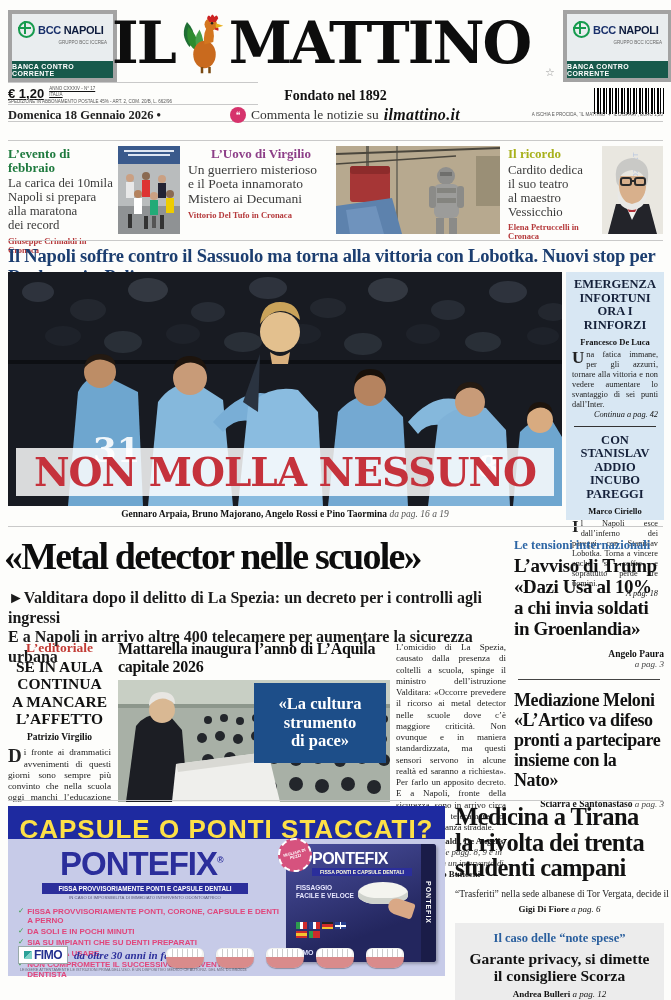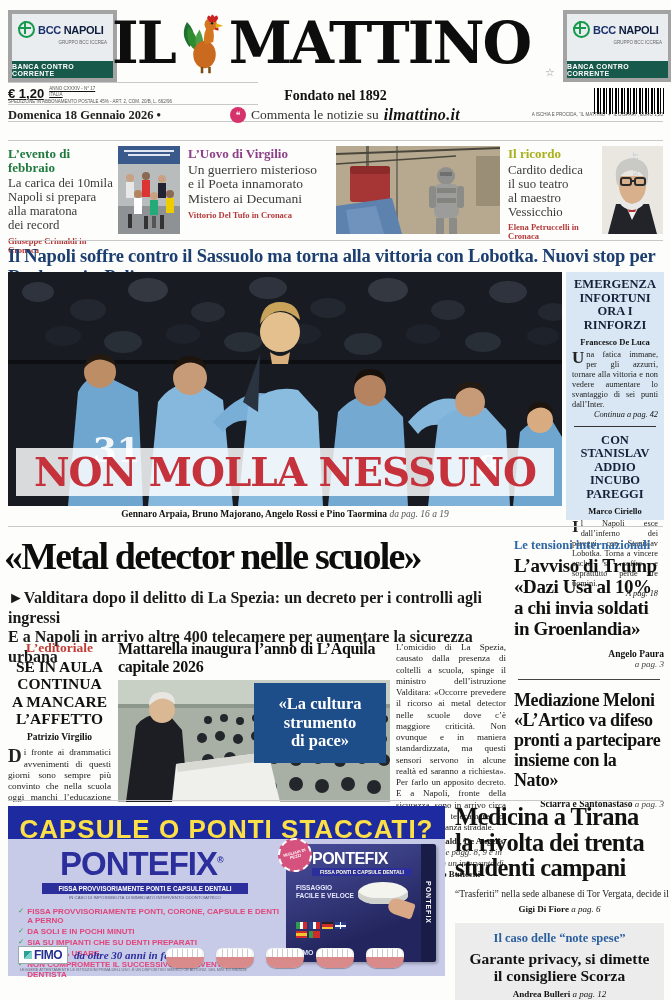--- a/index.html
+++ b/index.html
@@ -269,21 +269,21 @@
           <rect x="48" y="52" width="8" height="15" fill="#ec0"></rect>
         <rect x="10" y="68" width="4" height="14" fill="#333"></rect>
           <rect x="26" y="70" width="4" height="13" fill="#333"></rect>
         <rect x="42" y="69" width="4" height="14" fill="#333"></rect>
           <rect x="34" y="70" width="4" height="12" fill="#555"></rect>
       </g>
     </svg>
   </div>
 
   <div class="abs" style="left:188px;top:147px;width:146px;">
-    <div class="kicker" style="color:#8d3f88;">L’Uovo di Virgilio</div>
+    <div class="kicker" style="color:#8d3f88;text-align:center;">L’Uovo di Virgilio</div>
     <div class="strip-title pre" style="font-size:13.5px;">Un guerriero misterioso
 e il Poeta innamorato
 Mistero ai Decumani</div>
     <div class="byline-red">Vittorio Del Tufo in Cronaca</div>
   </div>
 
   <div class="thumb" style="left:336px;width:164px;">
     <svg width="164" height="88" viewBox="0 0 164 88">
       <rect width="164" height="88" fill="#b7a98f"></rect>
       <rect x="30" width="3" height="88" fill="#6b6658"></rect>

